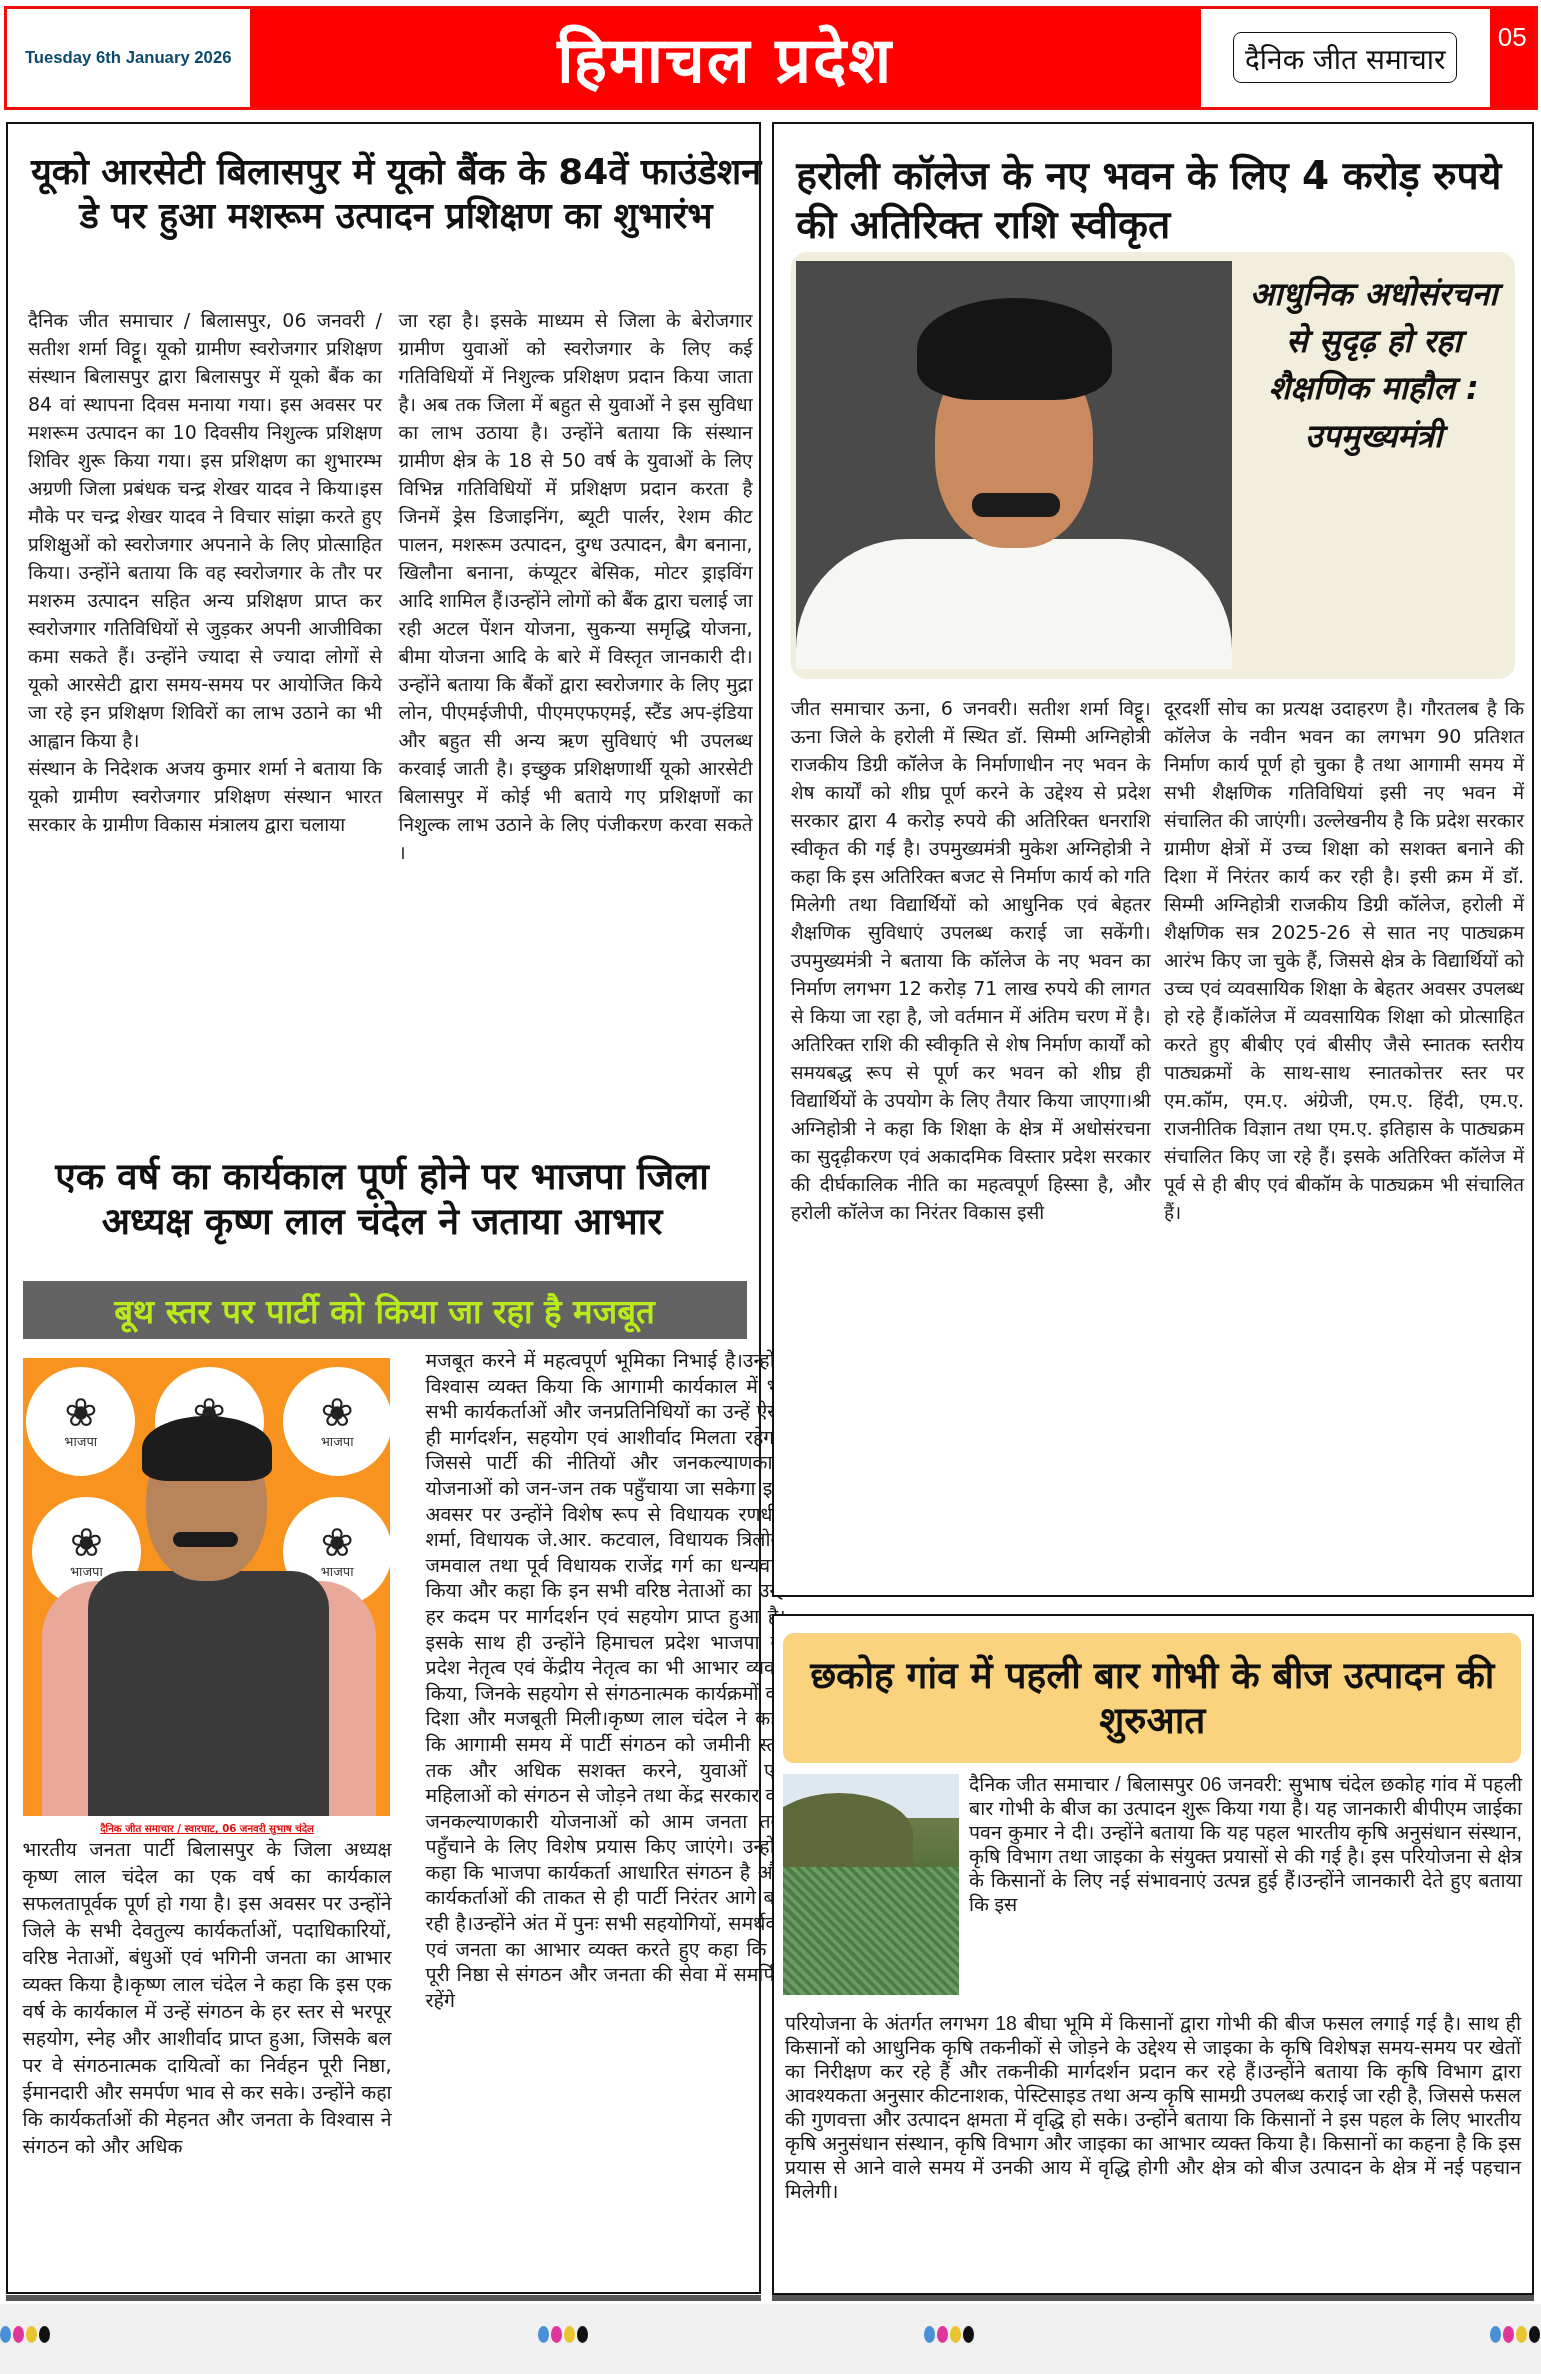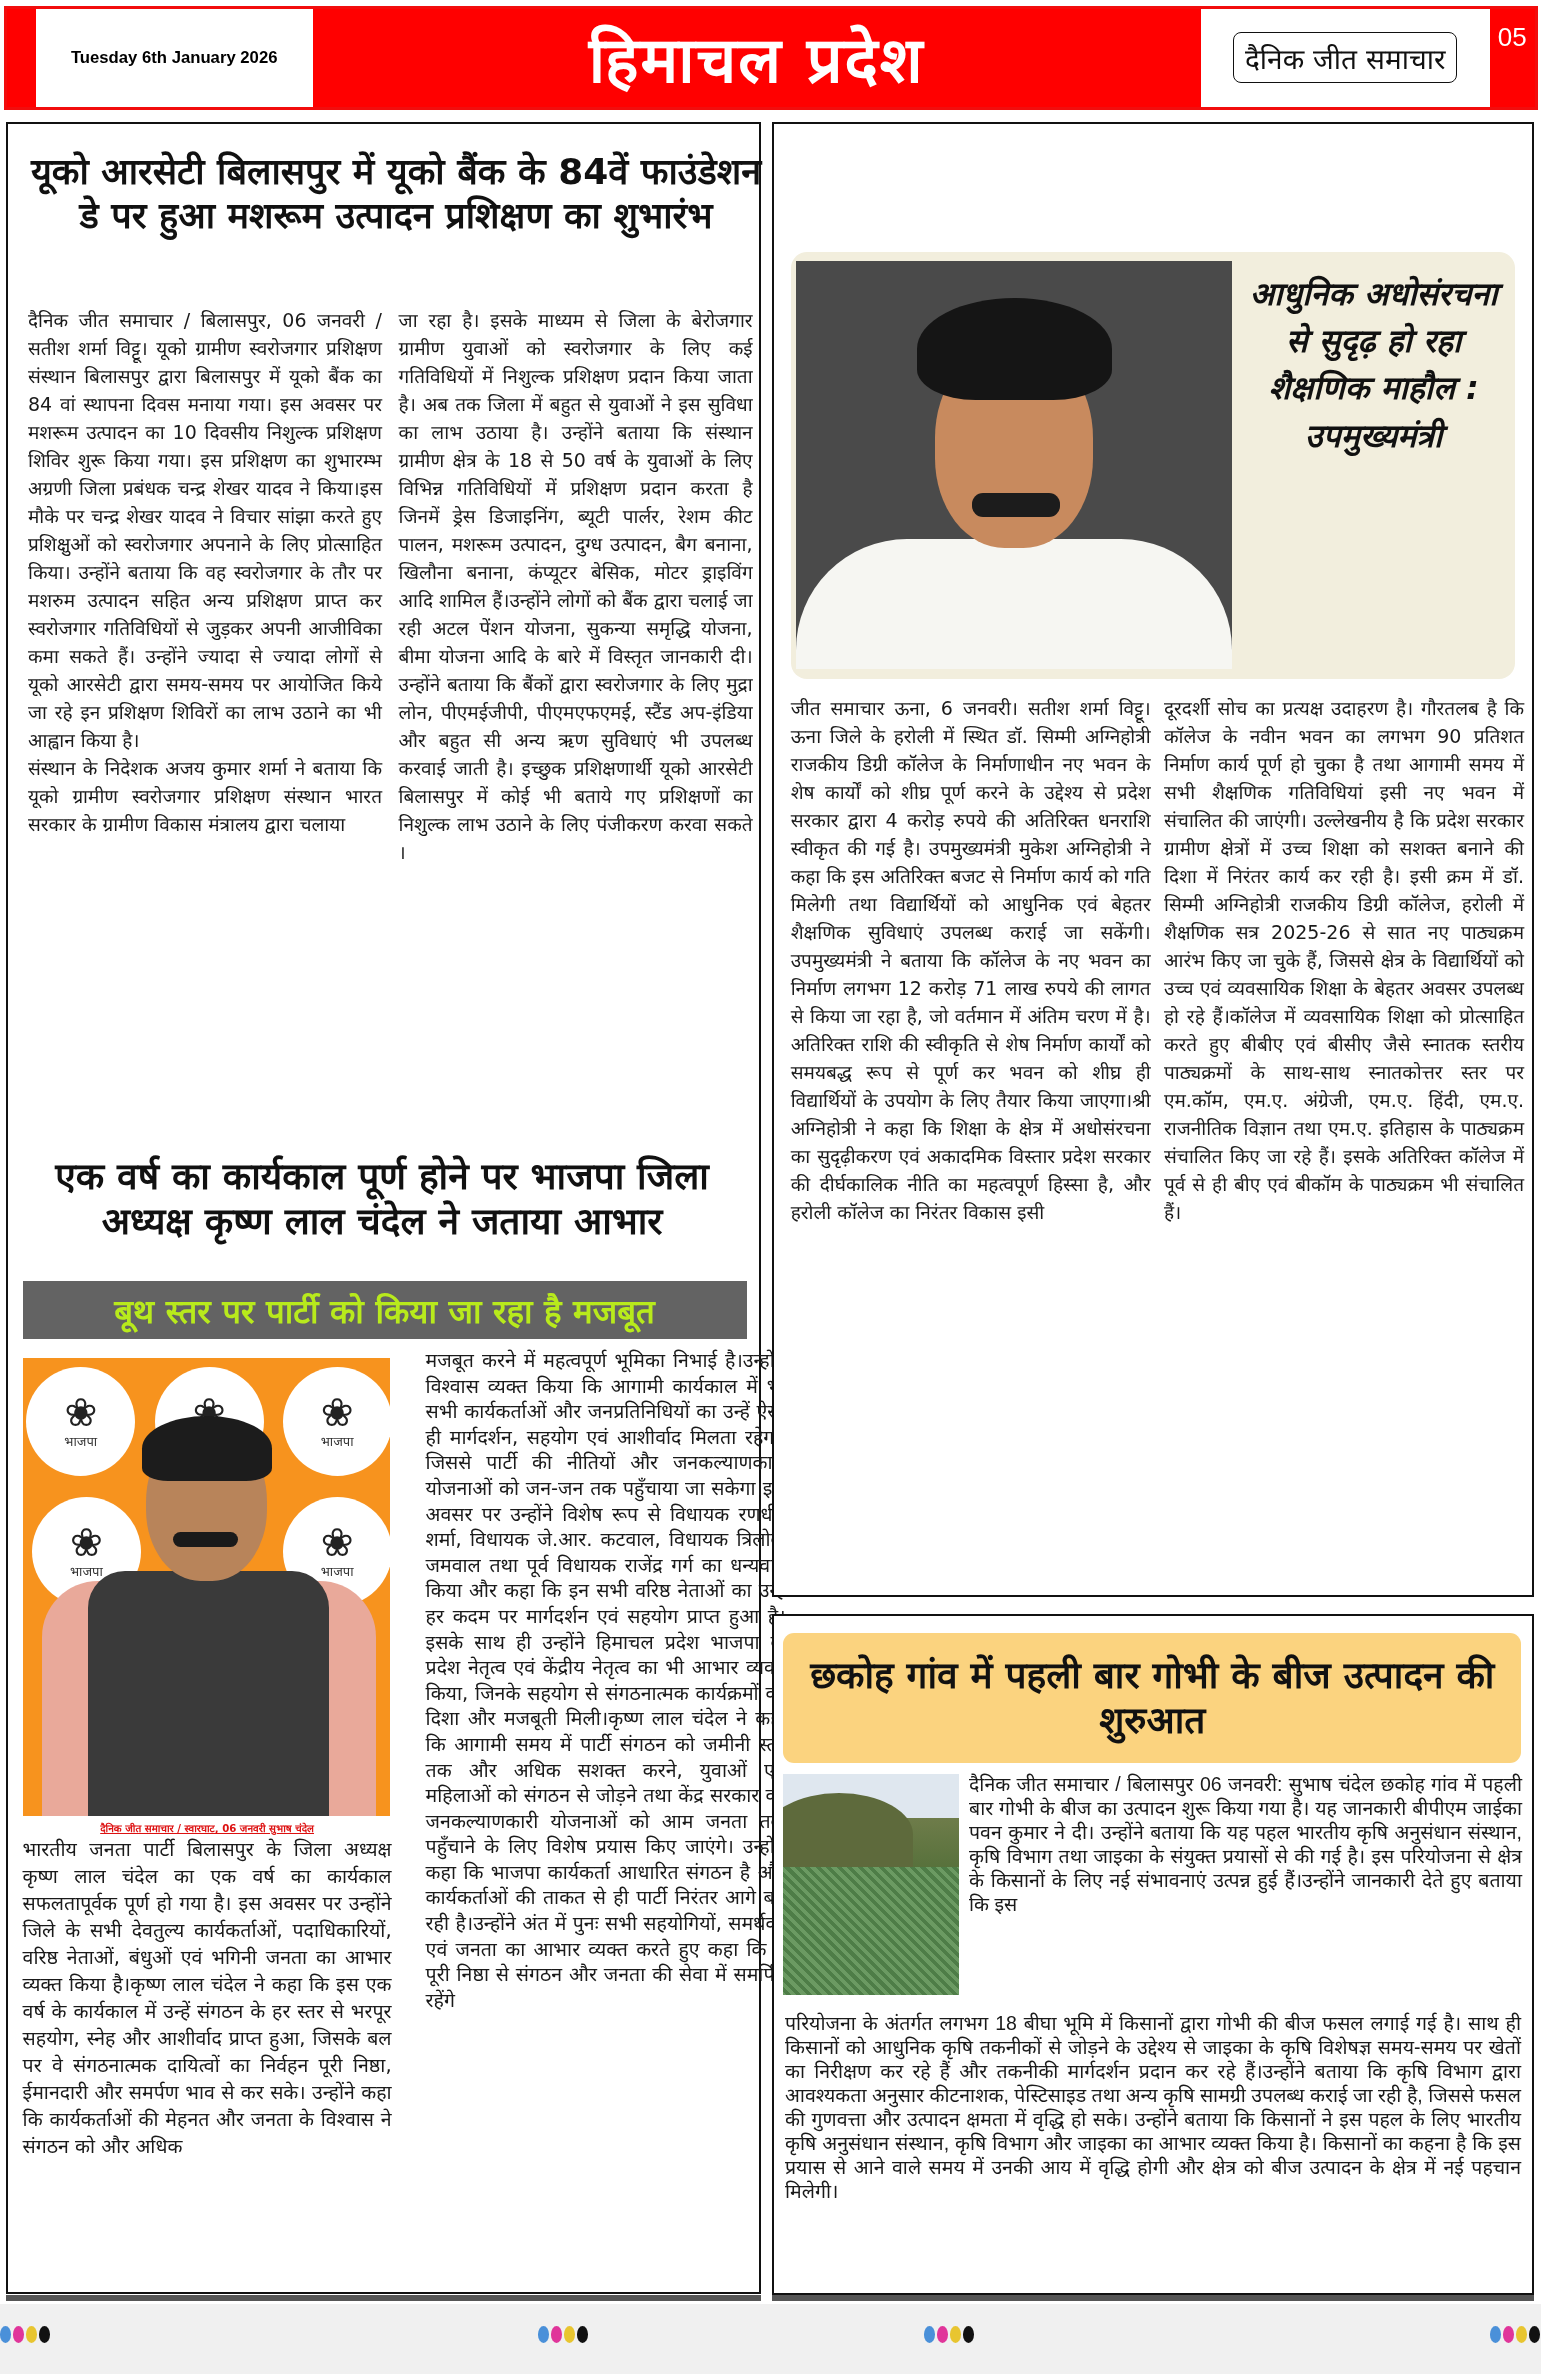--- a/index.html
+++ b/index.html
@@ -1,21 +1,21 @@
 <!DOCTYPE html>
 <html style="font-size:15px"><head>
 <meta charset="utf-8">
 <style>
   * { box-sizing: border-box; margin: 0; padding: 0; }
   html, body { width: 1542px; height: 2375px; background: #ffffff; overflow: hidden; }
   body { font-family: "DejaVu Sans", "Liberation Sans", sans-serif; color: #111; position: relative; }
 
   
   .masthead { position: absolute; left: 3.7px; top: 5.6px; width: 1534px; height: 104px; border: 3.7px solid #f20d0d; background: #ff0000; display: flex; }
-  .mh-date { width: 277px; background: #fff; display: flex; align-items: center; justify-content: center; font-family: "Liberation Sans", sans-serif; font-weight: bold; font-size: 16.7px; color: #000000; margin-left: 29px; }
+  .mh-date { width: 243px; background: #fff; display: flex; align-items: center; justify-content: center; font-family: "Liberation Sans", sans-serif; font-weight: bold; font-size: 16.7px; color: #0c4a6e; }
   .mh-title { flex: 1; display: flex; align-items: center; justify-content: center; color: #fff; font-size: 63px; font-weight: bold; letter-spacing: 1.9px; }
   .mh-right { width: 289px; background: #fff; display: flex; align-items: center; justify-content: center; position: relative; }
   .mh-brand { border: 1.9px solid #111; border-radius: 8px; padding: 5.6px 11px; font-size: 28px; color: #111; }
   .mh-page { width: 45px; background: #ff0000; color: #fff; font-family: "Liberation Sans", sans-serif; font-size: 26px; display: flex; justify-content: center; padding-top: 13px; height: 56px; }
 
   
   .panel { position: absolute; border: 2.8px solid #111; background: #fff; }
   .panel-left { left: 5.6px; top: 122px; width: 755px; height: 2172px; }
   .panel-right { left: 772px; top: 122px; width: 762px; height: 1475px; }
   .panel-right2 { left: 772px; top: 1614px; width: 762px; height: 681px; }
@@ -123,20 +123,21 @@
       <div class="stache2"></div>
     </div>
   </div>
   <div class="a2-caption">दैनिक जीत समाचार / स्वारघाट, 06 जनवरी सुभाष चंदेल</div>
   <div class="col a2-c1">भारतीय जनता पार्टी बिलासपुर के जिला अध्यक्ष कृष्ण लाल चंदेल का एक वर्ष का कार्यकाल सफलतापूर्वक पूर्ण हो गया है। इस अवसर पर उन्होंने जिले के सभी देवतुल्य कार्यकर्ताओं, पदाधिकारियों, वरिष्ठ नेताओं, बंधुओं एवं भगिनी जनता का आभार व्यक्त किया है।कृष्ण लाल चंदेल ने कहा कि इस एक वर्ष के कार्यकाल में उन्हें संगठन के हर स्तर से भरपूर सहयोग, स्नेह और आशीर्वाद प्राप्त हुआ, जिसके बल पर वे संगठनात्मक दायित्वों का निर्वहन पूरी निष्ठा, ईमानदारी और समर्पण भाव से कर सके। उन्होंने कहा कि कार्यकर्ताओं की मेहनत और जनता के विश्वास ने संगठन को और अधिक</div>
   <div class="col a2-c2">मजबूत करने में महत्वपूर्ण भूमिका निभाई है।उन्होंने विश्वास व्यक्त किया कि आगामी कार्यकाल में भी सभी कार्यकर्ताओं और जनप्रतिनिधियों का उन्हें ऐसा ही मार्गदर्शन, सहयोग एवं आशीर्वाद मिलता रहेगा, जिससे पार्टी की नीतियों और जनकल्याणकारी योजनाओं को जन-जन तक पहुँचाया जा सकेगा।इस अवसर पर उन्होंने विशेष रूप से विधायक रणधीर शर्मा, विधायक जे.आर. कटवाल, विधायक त्रिलोक जमवाल तथा पूर्व विधायक राजेंद्र गर्ग का धन्यवाद किया और कहा कि इन सभी वरिष्ठ नेताओं का उन्हें हर कदम पर मार्गदर्शन एवं सहयोग प्राप्त हुआ है। इसके साथ ही उन्होंने हिमाचल प्रदेश भाजपा के प्रदेश नेतृत्व एवं केंद्रीय नेतृत्व का भी आभार व्यक्त किया, जिनके सहयोग से संगठनात्मक कार्यक्रमों को दिशा और मजबूती मिली।कृष्ण लाल चंदेल ने कहा कि आगामी समय में पार्टी संगठन को जमीनी स्तर तक और अधिक सशक्त करने, युवाओं एवं महिलाओं को संगठन से जोड़ने तथा केंद्र सरकार की जनकल्याणकारी योजनाओं को आम जनता तक पहुँचाने के लिए विशेष प्रयास किए जाएंगे। उन्होंने कहा कि भाजपा कार्यकर्ता आधारित संगठन है और कार्यकर्ताओं की ताकत से ही पार्टी निरंतर आगे बढ़ रही है।उन्होंने अंत में पुनः सभी सहयोगियों, समर्थकों एवं जनता का आभार व्यक्त करते हुए कहा कि वे पूरी निष्ठा से संगठन और जनता की सेवा में समर्पित रहेंगे</div>
 </section>
 <div class="panel-left-shadow"></div>
 
 <section class="panel panel-right">
+  <h1 class="headline b1-head">हरोली कॉलेज के नए भवन के लिए 4 करोड़ रुपये की अतिरिक्त राशि स्वीकृत</h1>
   <div class="b1-photo-wrap">
     <div class="b1-photo">
       <div class="coat1"></div>
       <div class="face1"></div>
       <div class="hair1"></div>
       <div class="stache1"></div>
     </div>
     <div class="b1-quote">आधुनिक अधोसंरचना से सुदृढ़ हो रहा शैक्षणिक माहौल : उपमुख्यमंत्री</div>
   </div>
   <div class="col b1-c1">जीत समाचार ऊना, 6 जनवरी। सतीश शर्मा विट्टू। ऊना जिले के हरोली में स्थित डॉ. सिम्मी अग्निहोत्री राजकीय डिग्री कॉलेज के निर्माणाधीन नए भवन के शेष कार्यों को शीघ्र पूर्ण करने के उद्देश्य से प्रदेश सरकार द्वारा 4 करोड़ रुपये की अतिरिक्त धनराशि स्वीकृत की गई है। उपमुख्यमंत्री मुकेश अग्निहोत्री ने कहा कि इस अतिरिक्त बजट से निर्माण कार्य को गति मिलेगी तथा विद्यार्थियों को आधुनिक एवं बेहतर शैक्षणिक सुविधाएं उपलब्ध कराई जा सकेंगी।उपमुख्यमंत्री ने बताया कि कॉलेज के नए भवन का निर्माण लगभग 12 करोड़ 71 लाख रुपये की लागत से किया जा रहा है, जो वर्तमान में अंतिम चरण में है। अतिरिक्त राशि की स्वीकृति से शेष निर्माण कार्यों को समयबद्ध रूप से पूर्ण कर भवन को शीघ्र ही विद्यार्थियों के उपयोग के लिए तैयार किया जाएगा।श्री अग्निहोत्री ने कहा कि शिक्षा के क्षेत्र में अधोसंरचना का सुदृढ़ीकरण एवं अकादमिक विस्तार प्रदेश सरकार की दीर्घकालिक नीति का महत्वपूर्ण हिस्सा है, और हरोली कॉलेज का निरंतर विकास इसी</div>

